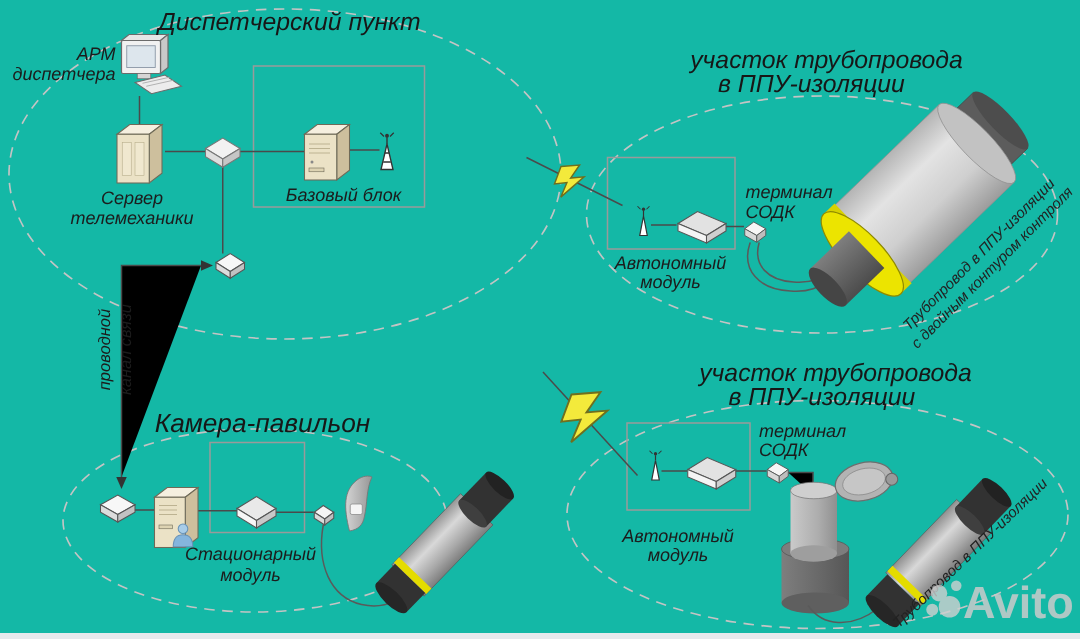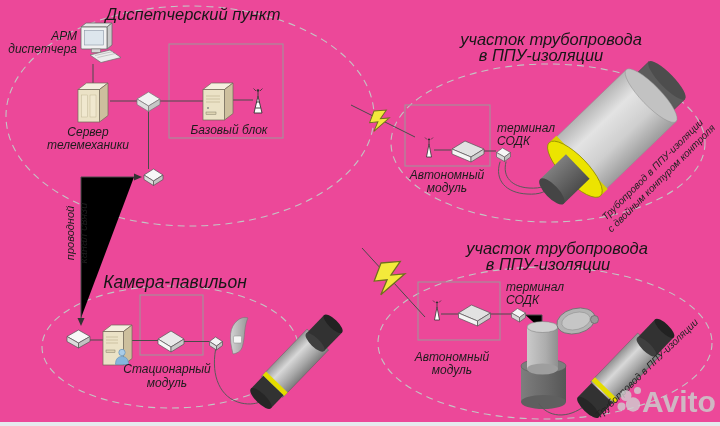--- a/index.html
+++ b/index.html
@@ -1,16 +1,16 @@
 <!DOCTYPE html>
 <html><head>
 <meta charset="utf-8">
 <style>
   html,body{margin:0;padding:0;background:#fff;}
-  .stage{position:relative;width:720px;height:426px;background:#ec4899;overflow:hidden;
+  .stage{position:relative;width:720px;height:426px;background:#14b8a6;overflow:hidden;
          font-family:"Liberation Sans",sans-serif;}
   svg{display:block;}
   .t-title{font:italic 16.5px "Liberation Sans",sans-serif;fill:#171717;}
   .t-title-lg{font:italic 17.5px "Liberation Sans",sans-serif;fill:#171717;}
   .t-lbl{font:italic 12px "Liberation Sans",sans-serif;fill:#1c1c1c;}
   .t-vert{font:italic 11px "Liberation Sans",sans-serif;fill:#1c1c1c;}
   .t-rot{font:italic 10px "Liberation Sans",sans-serif;fill:#222222;}
   .t-wm{font:bold 30px "Liberation Sans",sans-serif;fill:#cbcbcb;opacity:.85;}
   .zone{fill:none;stroke:#c4c4c4;stroke-width:1.1;stroke-dasharray:7 5;}
   .box{fill:none;stroke:#9a9a9a;stroke-width:1;}

